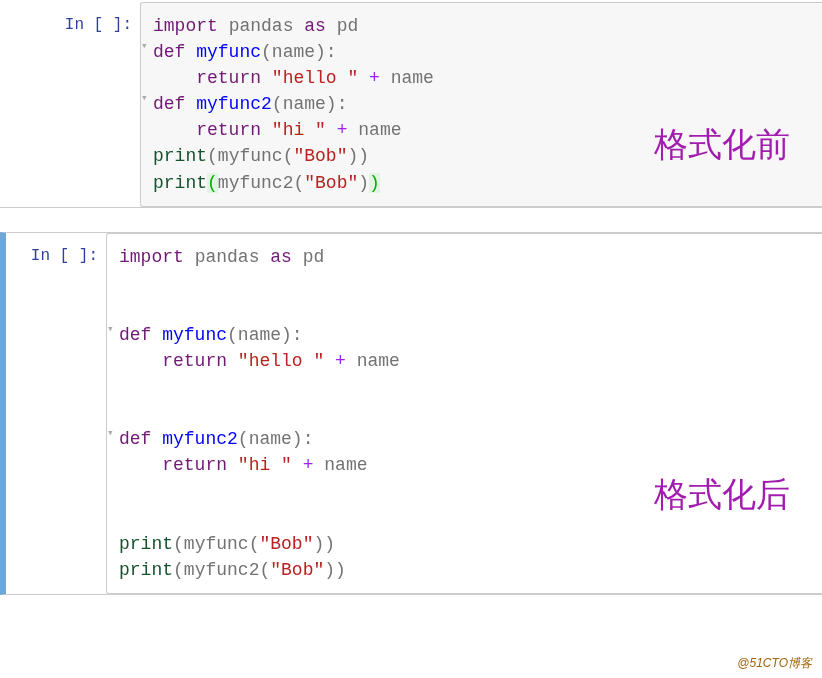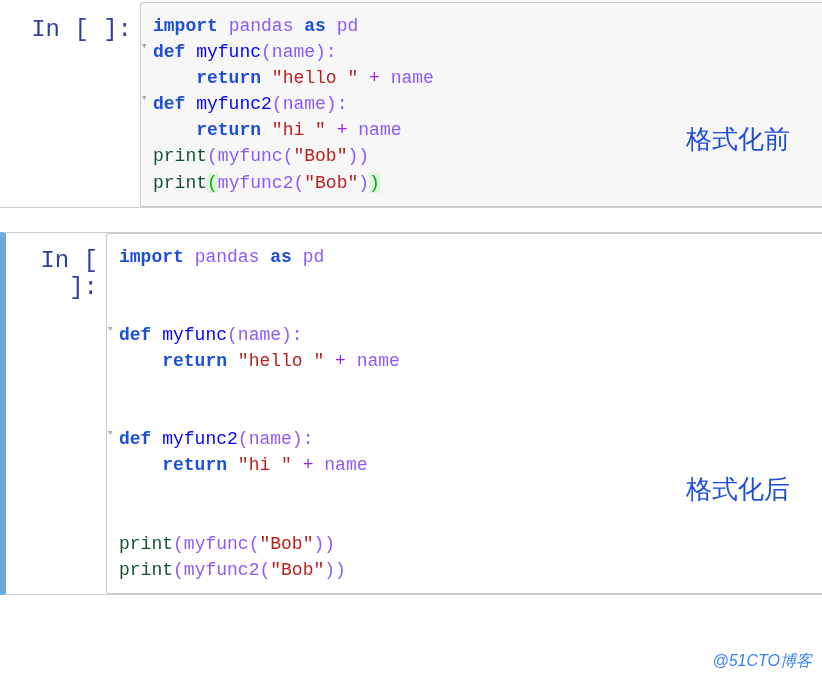--- a/index.html
+++ b/index.html
@@ -19,21 +19,21 @@
   }
   .cell.top { border-top: none; margin-top: 2px; }
   .cell.bottom { margin-top: 24px; border-left: 6px solid #6ea8d8; }
   .prompt-area {
     width: 140px;
     flex-shrink: 0;
     padding: 14px 8px 0 0;
     text-align: right;
     color: #303F9F;
     font-family: Menlo, Monaco, "Courier New", monospace;
-    font-size: 24px;
+    font-size: 16px;
   }
   .code-area {
     flex: 1;
     background: #f7f7f7;
     border: 1px solid #ccc;
     border-right: none;
     padding: 10px 12px 10px 12px;
     font-family: Menlo, Monaco, "Courier New", monospace;
     font-size: 18px;
     line-height: 1.45;
@@ -44,42 +44,42 @@
   .cell.bottom .prompt-area { width: 100px; padding-left:4px; }
   .cell.bottom .code-area { background: #fff; border-right: none; }
   .fold-arrow {
     position: absolute;
     left: -12px;
     color: #aaa;
     font-size: 11px;
     user-select: none;
   }
   .code-line { white-space: pre; position: relative; }
-  .kw { color: #1d4ed8; font-weight: bold; }
+  .kw { color: #701a75; font-weight: normal; }
   .fn { color: #0000ff; }
-  .pn { color: #8b5cf6; }
+  .pn { color: #737373; }
   .str { color: #ba2121; }
   .op { color: #a020f0; }
   .builtin { color: #14532d; }
   .paren-match { color: #00b000; background: rgba(0,200,0,0.08); }
   .label {
     position: absolute;
     right: 32px;
-    font-size: 26px;
-    color: #1d4ed8;
+    font-size: 34px;
+    color: #a21caf;
     font-family: "Heiti SC", "Microsoft YaHei", sans-serif;
   }
   .label1 { top: 122px; }
   .label2 { top: 472px; }
   .watermark {
     position: absolute;
     right: 10px;
     bottom: 6px;
-    color: #3b82f6;
-    font-size: 16px;
+    color: #a16207;
+    font-size: 12px;
     font-style: italic;
   }
 </style>
 </head>
 <body>
 
 <div class="cell top">
   <div class="prompt-area">
     <span>In [ ]:</span>
   </div>

